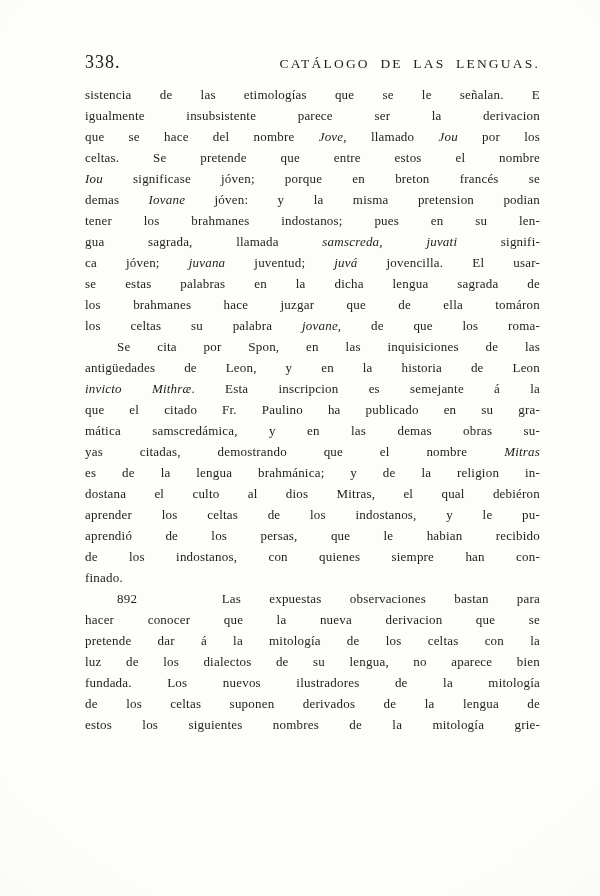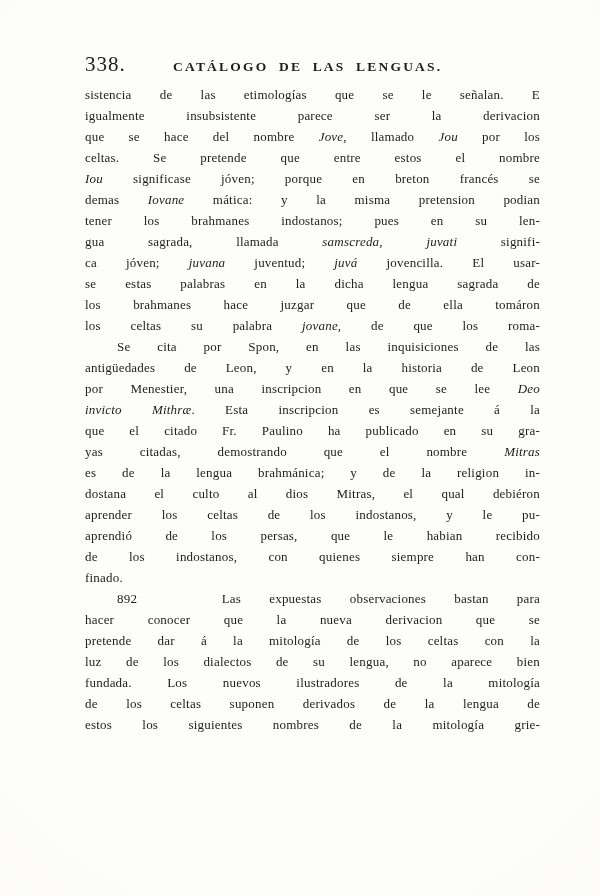--- a/index.html
+++ b/index.html
@@ -16,28 +16,28 @@
     background: radial-gradient(ellipse 130% 105% at 50% 45%,
                 #fdfdfa 55%, #f7f5ee 88%, #f0eee5 100%);
   }
   .header {
     position: absolute;
     left: 85px; top: 52px; width: 455px;
     display: flex; align-items: baseline;
   }
   .pagenum {
     width: 88px;
-    font-size: 21px;
+    font-size: 18px;
     letter-spacing: 1px;
   }
   .running-title {
     flex: 1;
-    text-align: left;
+    text-align: right;
     font-size: 13.5px;
-    font-weight: 700;
+    font-weight: 400;
     letter-spacing: 2.2px;
     word-spacing: 5px;
     white-space: nowrap;
   }
   .text-block {
     position: absolute;
     left: 85px; top: 84px; width: 455px;
   }
   .para { margin: 0; padding: 0; }
   .line {
@@ -61,34 +61,34 @@
     <span class="pagenum">338.</span>
     <span class="running-title">CATÁLOGO DE LAS LENGUAS.</span>
   </div>
   <div class="text-block">
       <div class="para">
         <div class="line"><span>sistencia de las etimologías que se le señalan. E</span></div>
         <div class="line"><span>igualmente insubsistente parece ser la derivacion</span></div>
         <div class="line"><span>que se hace del nombre </span><i>Jove</i><span>, llamado </span><i>Jou</i><span> por los</span></div>
         <div class="line"><span>celtas. Se pretende que entre estos el nombre</span></div>
         <div class="line"><i>Iou</i><span> significase jóven; porque en breton francés se</span></div>
-        <div class="line"><span>demas </span><i>Iovane</i><span> mática: y la misma pretension podian</span></div>
+        <div class="line"><span>demas </span><i>Iovane</i><span> jóven: y la misma pretension podian</span></div>
         <div class="line"><span>tener los brahmanes indostanos; pues en su len-</span></div>
         <div class="line"><span>gua sagrada, llamada </span><i>samscreda</i><span>, </span><i>juvati</i><span> signifi-</span></div>
         <div class="line"><span>ca jóven; </span><i>juvana</i><span> juventud; </span><i>juvá</i><span> jovencilla. El usar-</span></div>
         <div class="line"><span>se estas palabras en la dicha lengua sagrada de</span></div>
         <div class="line"><span>los brahmanes hace juzgar que de ella tomáron</span></div>
         <div class="line"><span>los celtas su palabra </span><i>jovane</i><span>, de que los roma-</span></div>
       </div>
       <div class="para">
         <div class="line indent"><span>Se cita por Spon, en las inquisiciones de las</span></div>
         <div class="line"><span>antigüedades de Leon, y en la historia de Leon</span></div>
-        <div class="line"><span>por Menestier, una inscripcion en que se lee </span><i>Deo</i></div>
         <div class="line"><i>invicto Mithræ</i><span>. Esta inscripcion es semejante á la</span></div>
         <div class="line"><span>que el citado Fr. Paulino ha publicado en su gra-</span></div>
+        <div class="line"><span>mática samscredámica, y en las demas obras su-</span></div>
         <div class="line"><span>yas citadas, demostrando que el nombre </span><i>Mitras</i></div>
         <div class="line"><span>es de la lengua brahmánica; y de la religion in-</span></div>
         <div class="line"><span>dostana el culto al dios Mitras, el qual debiéron</span></div>
         <div class="line"><span>aprender los celtas de los indostanos, y le pu-</span></div>
         <div class="line"><span>aprendió de los persas, que le habian recibido</span></div>
         <div class="line"><span>de los indostanos, con quienes siempre han con-</span></div>
         <div class="line last"><span>finado.</span></div>
       </div>
       <div class="para">
         <div class="line indent"><span>892&nbsp;&nbsp; Las expuestas observaciones bastan para</span></div>

